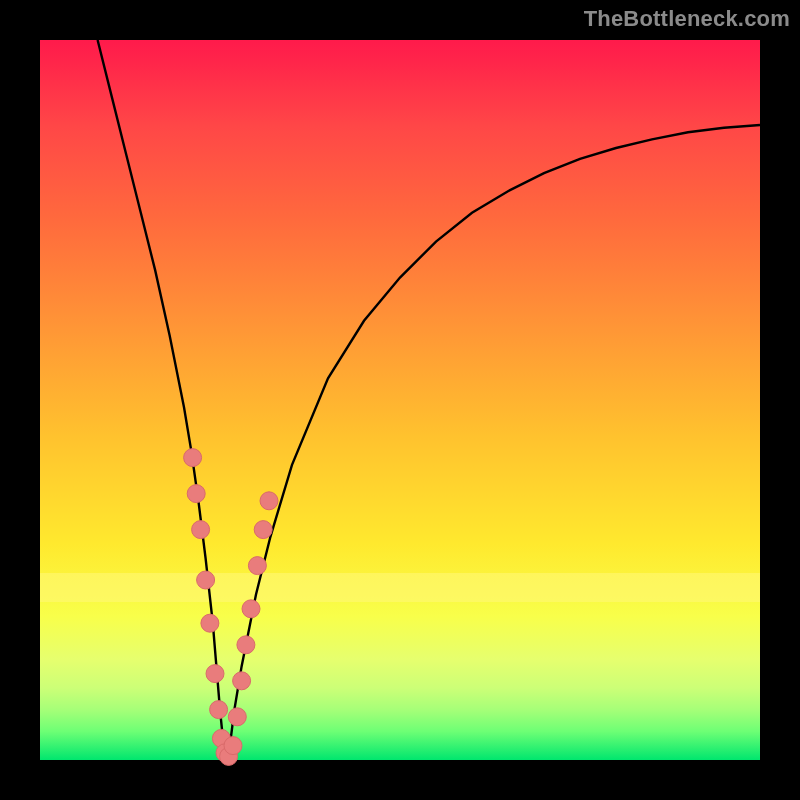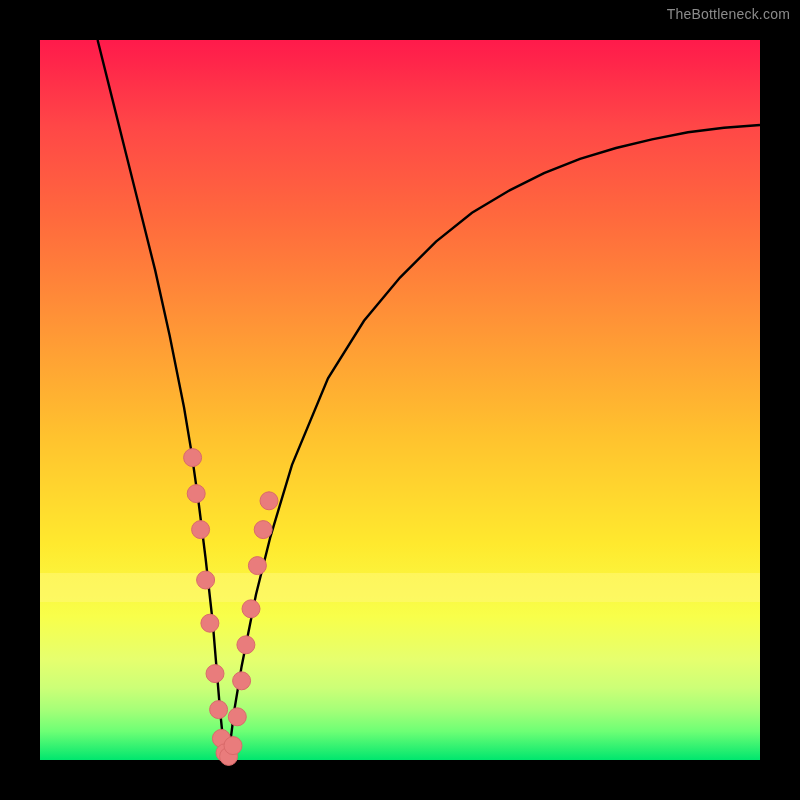--- a/index.html
+++ b/index.html
@@ -52,23 +52,23 @@
     top: 0;
     width: 720px;
     height: 720px;
     overflow: visible;
   }
   .watermark {
     position: absolute;
     top: 6px;
     right: 10px;
     color: #8b8b8b;
-    font-size: 14px;
+    font-size: 22px;
     letter-spacing: 0.2px;
-    font-weight: 400;
+    font-weight: 700;
   }
 </style>
 </head>
 <body>
 
 <div class="frame">
 
   <div class="plot-area">
     <div class="yellow-band" style="top: 532.8px; height: 28.8px;"></div>
     <svg class="plot-svg" viewBox="0 0 720 720" preserveAspectRatio="none">

